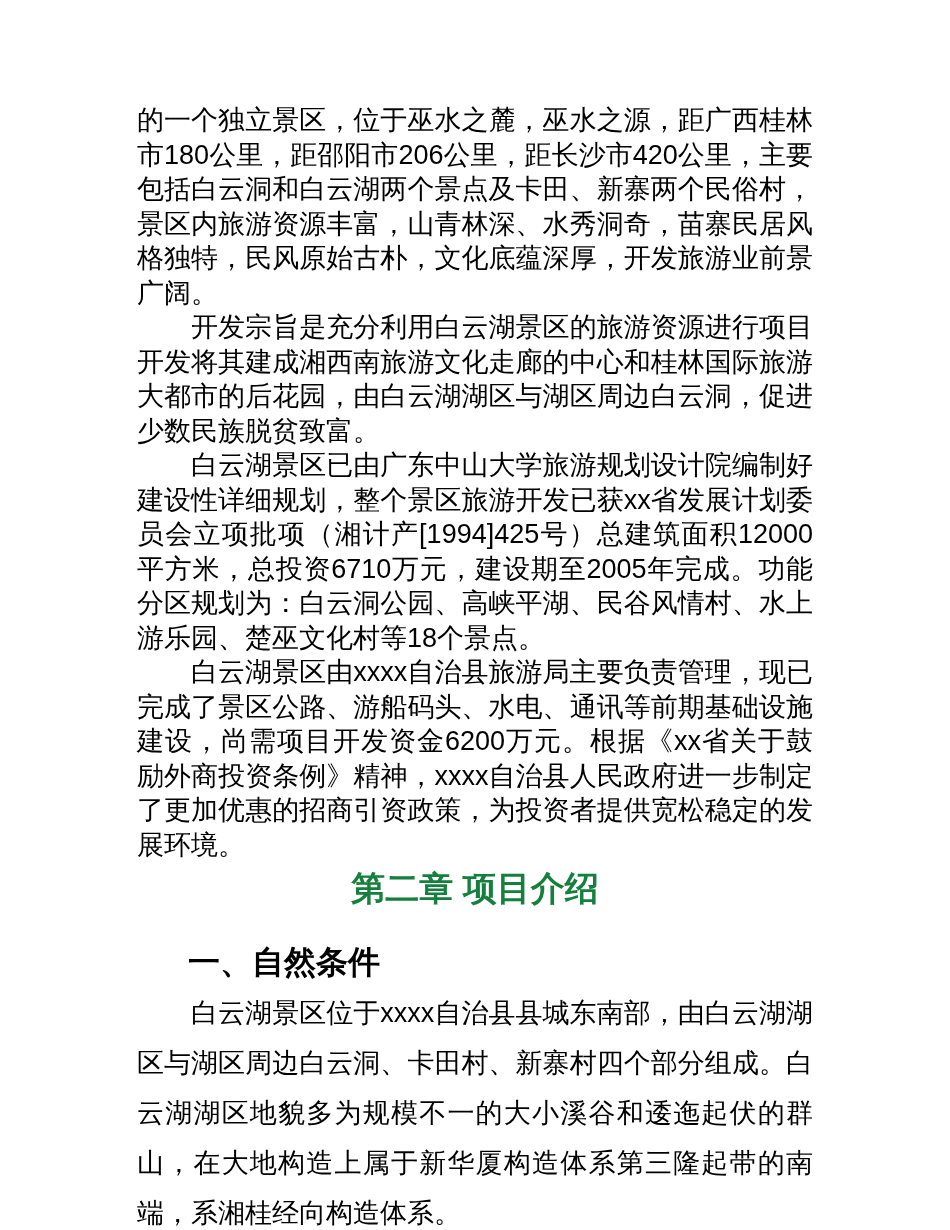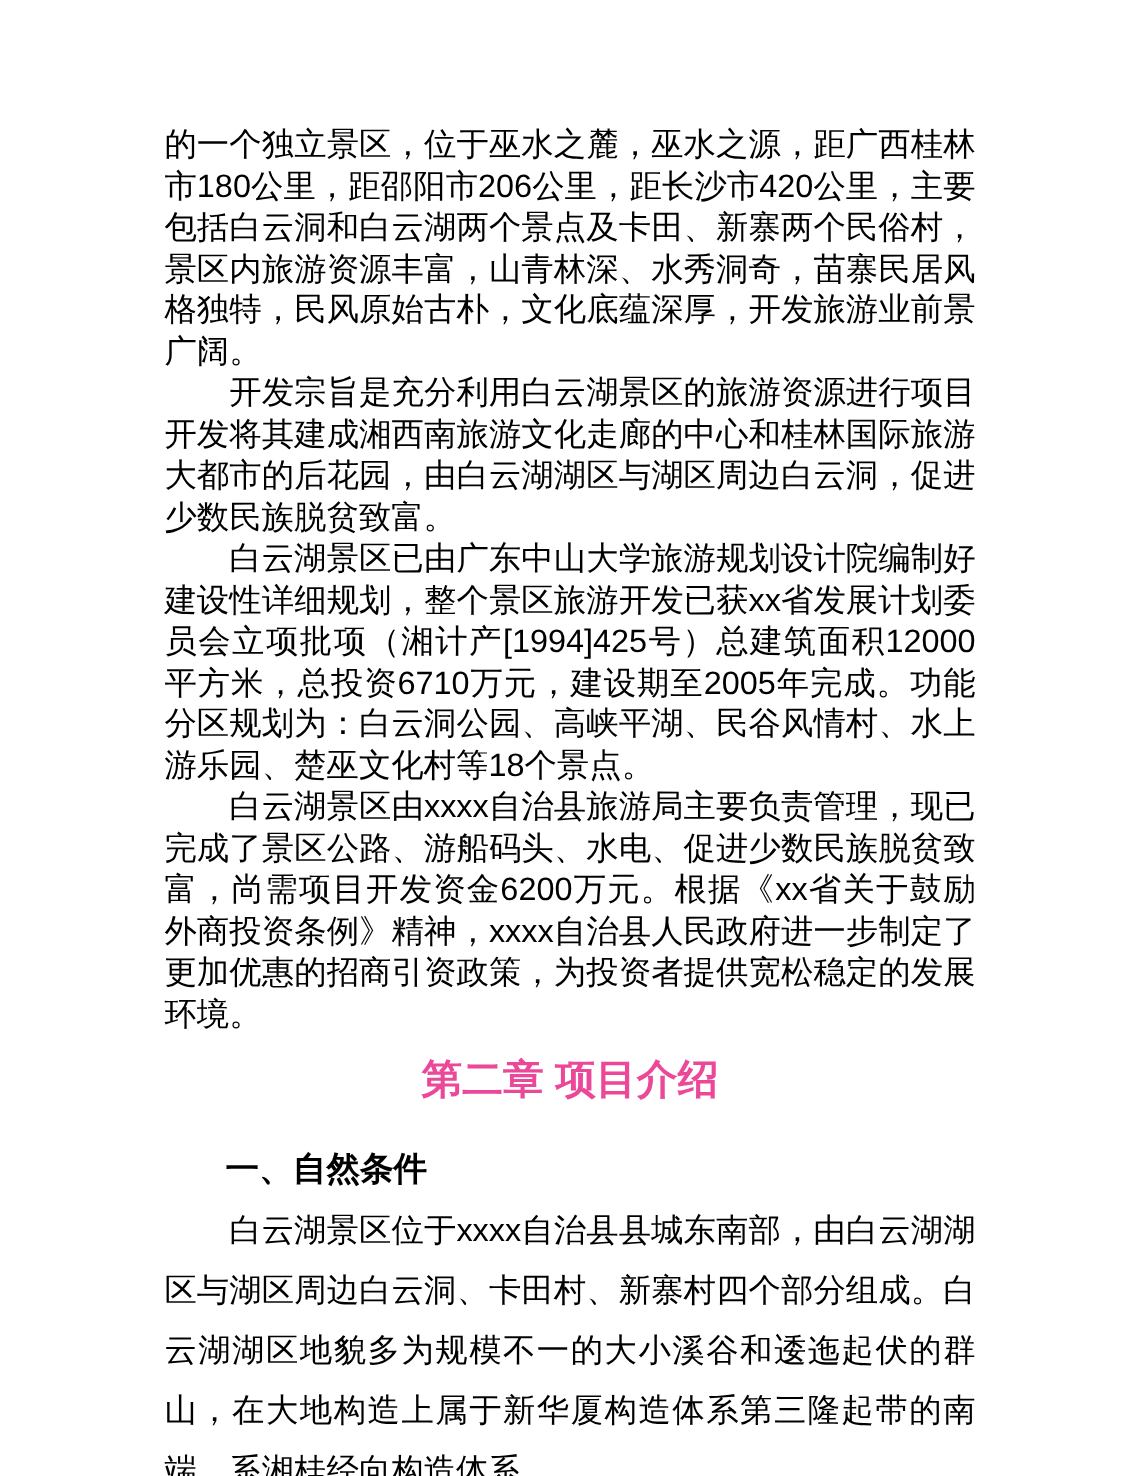--- a/index.html
+++ b/index.html
@@ -28,32 +28,32 @@
     font-size: 27px;
     line-height: 34.5px;
     text-align: justify;
     color: #000000;
     word-break: break-all;
   }
   p.indent {
     text-indent: 54px;
   }
   h1.chapter {
-    margin: 16px;
+    margin: 4px;
     padding: 0;
     font-size: 34px;
     line-height: 44px;
     font-weight: bold;
     text-align: center;
-    color: #ec4899;
+    color: #15803d;
   }
   h2.section {
     margin: 34px 0 0 0;
     padding: 0;
-    font-size: 28px;
+    font-size: 32px;
     line-height: 36px;
     font-weight: bold;
     text-indent: 51px;
     color: #000000;
   }
   p.wide {
     margin-top: 8px;
     line-height: 50px;
   }
 </style>
@@ -62,21 +62,21 @@
 
 <div class="page">
   <div class="content">
 
     <p class="body">的一个独立景区，位于巫水之麓，巫水之源，距广西桂林市180公里，距邵阳市206公里，距长沙市420公里，主要包括白云洞和白云湖两个景点及卡田、新寨两个民俗村，景区内旅游资源丰富，山青林深、水秀洞奇，苗寨民居风格独特，民风原始古朴，文化底蕴深厚，开发旅游业前景广阔。</p>
 
     <p class="body indent">开发宗旨是充分利用白云湖景区的旅游资源进行项目开发将其建成湘西南旅游文化走廊的中心和桂林国际旅游大都市的后花园，由白云湖湖区与湖区周边白云洞，促进少数民族脱贫致富。</p>
 
     <p class="body indent">白云湖景区已由广东中山大学旅游规划设计院编制好建设性详细规划，整个景区旅游开发已获xx省发展计划委员会立项批项（湘计产[1994]425号）总建筑面积12000平方米，总投资6710万元，建设期至2005年完成。功能分区规划为：白云洞公园、高峡平湖、民谷风情村、水上游乐园、楚巫文化村等18个景点。</p>
 
-    <p class="body indent">白云湖景区由xxxx自治县旅游局主要负责管理，现已完成了景区公路、游船码头、水电、促进少数民族脱贫致富，尚需项目开发资金6200万元。根据《xx省关于鼓励外商投资条例》精神，xxxx自治县人民政府进一步制定了更加优惠的招商引资政策，为投资者提供宽松稳定的发展环境。</p>
+    <p class="body indent">白云湖景区由xxxx自治县旅游局主要负责管理，现已完成了景区公路、游船码头、水电、通讯等前期基础设施建设，尚需项目开发资金6200万元。根据《xx省关于鼓励外商投资条例》精神，xxxx自治县人民政府进一步制定了更加优惠的招商引资政策，为投资者提供宽松稳定的发展环境。</p>
 
     <h1 class="chapter">第二章 项目介绍</h1>
 
     <h2 class="section">一、自然条件</h2>
 
     <p class="body indent wide">白云湖景区位于xxxx自治县县城东南部，由白云湖湖区与湖区周边白云洞、卡田村、新寨村四个部分组成。白云湖湖区地貌多为规模不一的大小溪谷和逶迤起伏的群山，在大地构造上属于新华厦构造体系第三隆起带的南端，系湘桂经向构造体系。</p>
 
   </div>
 </div>
 

